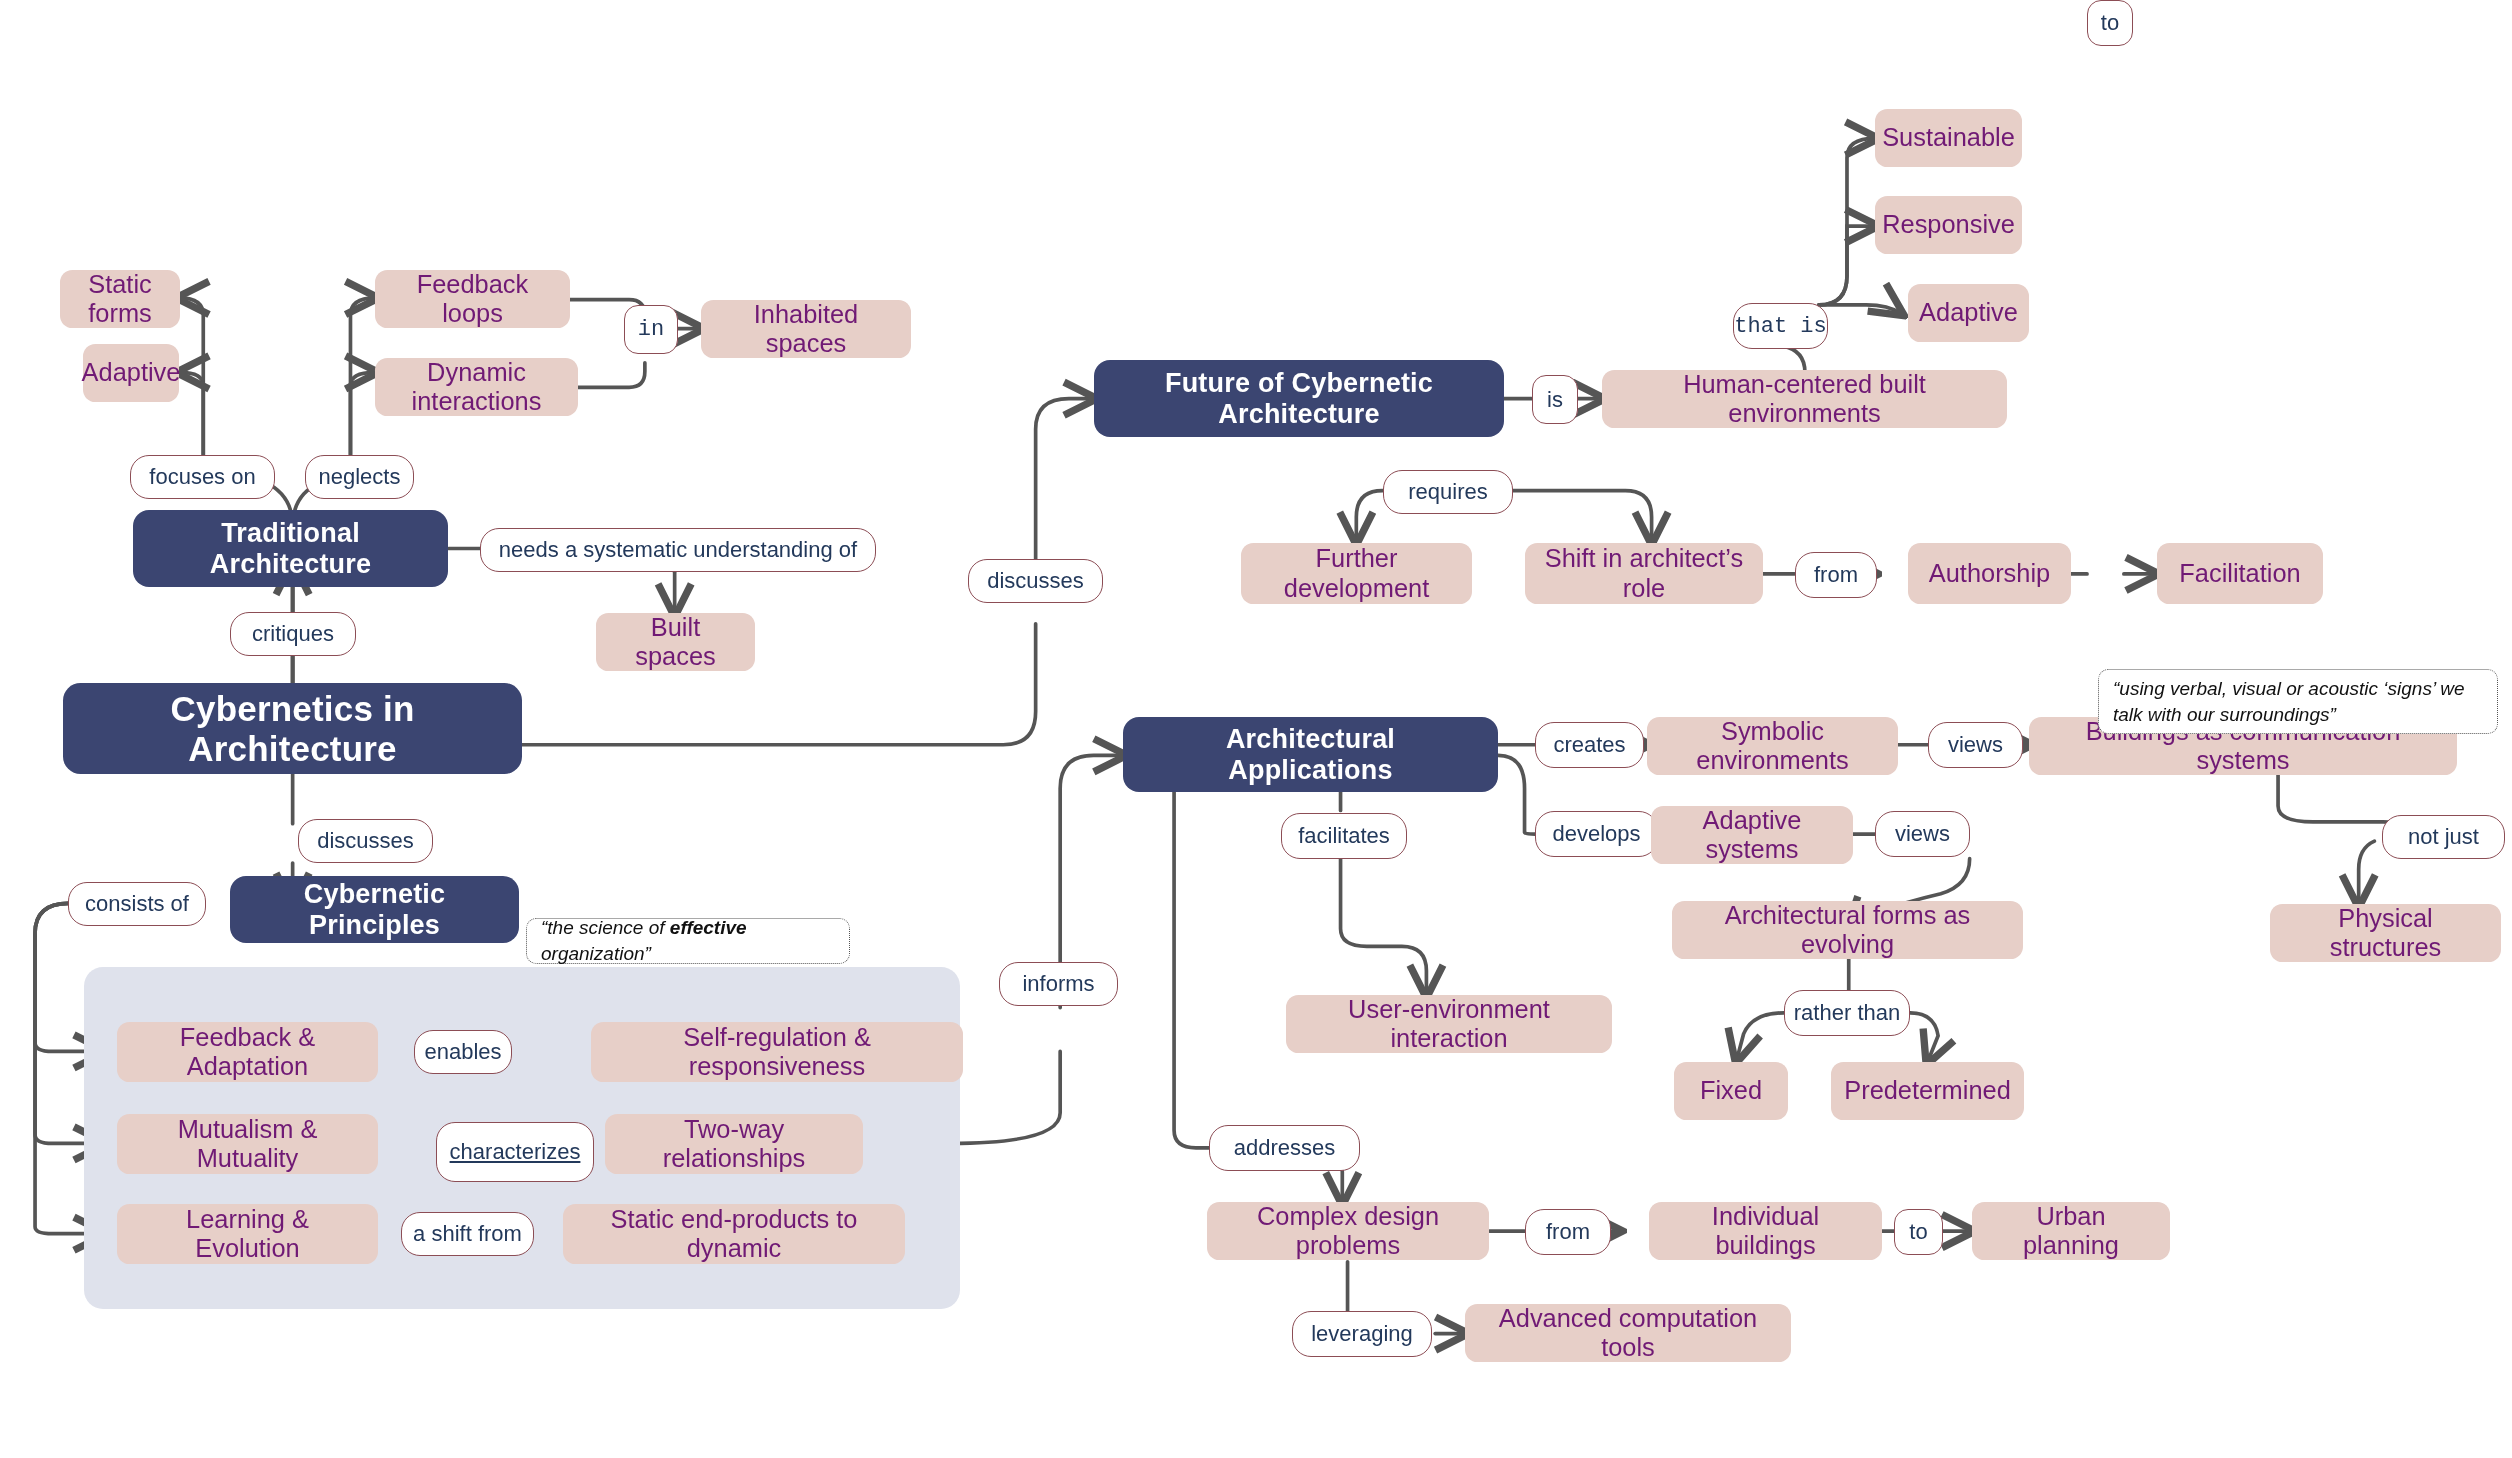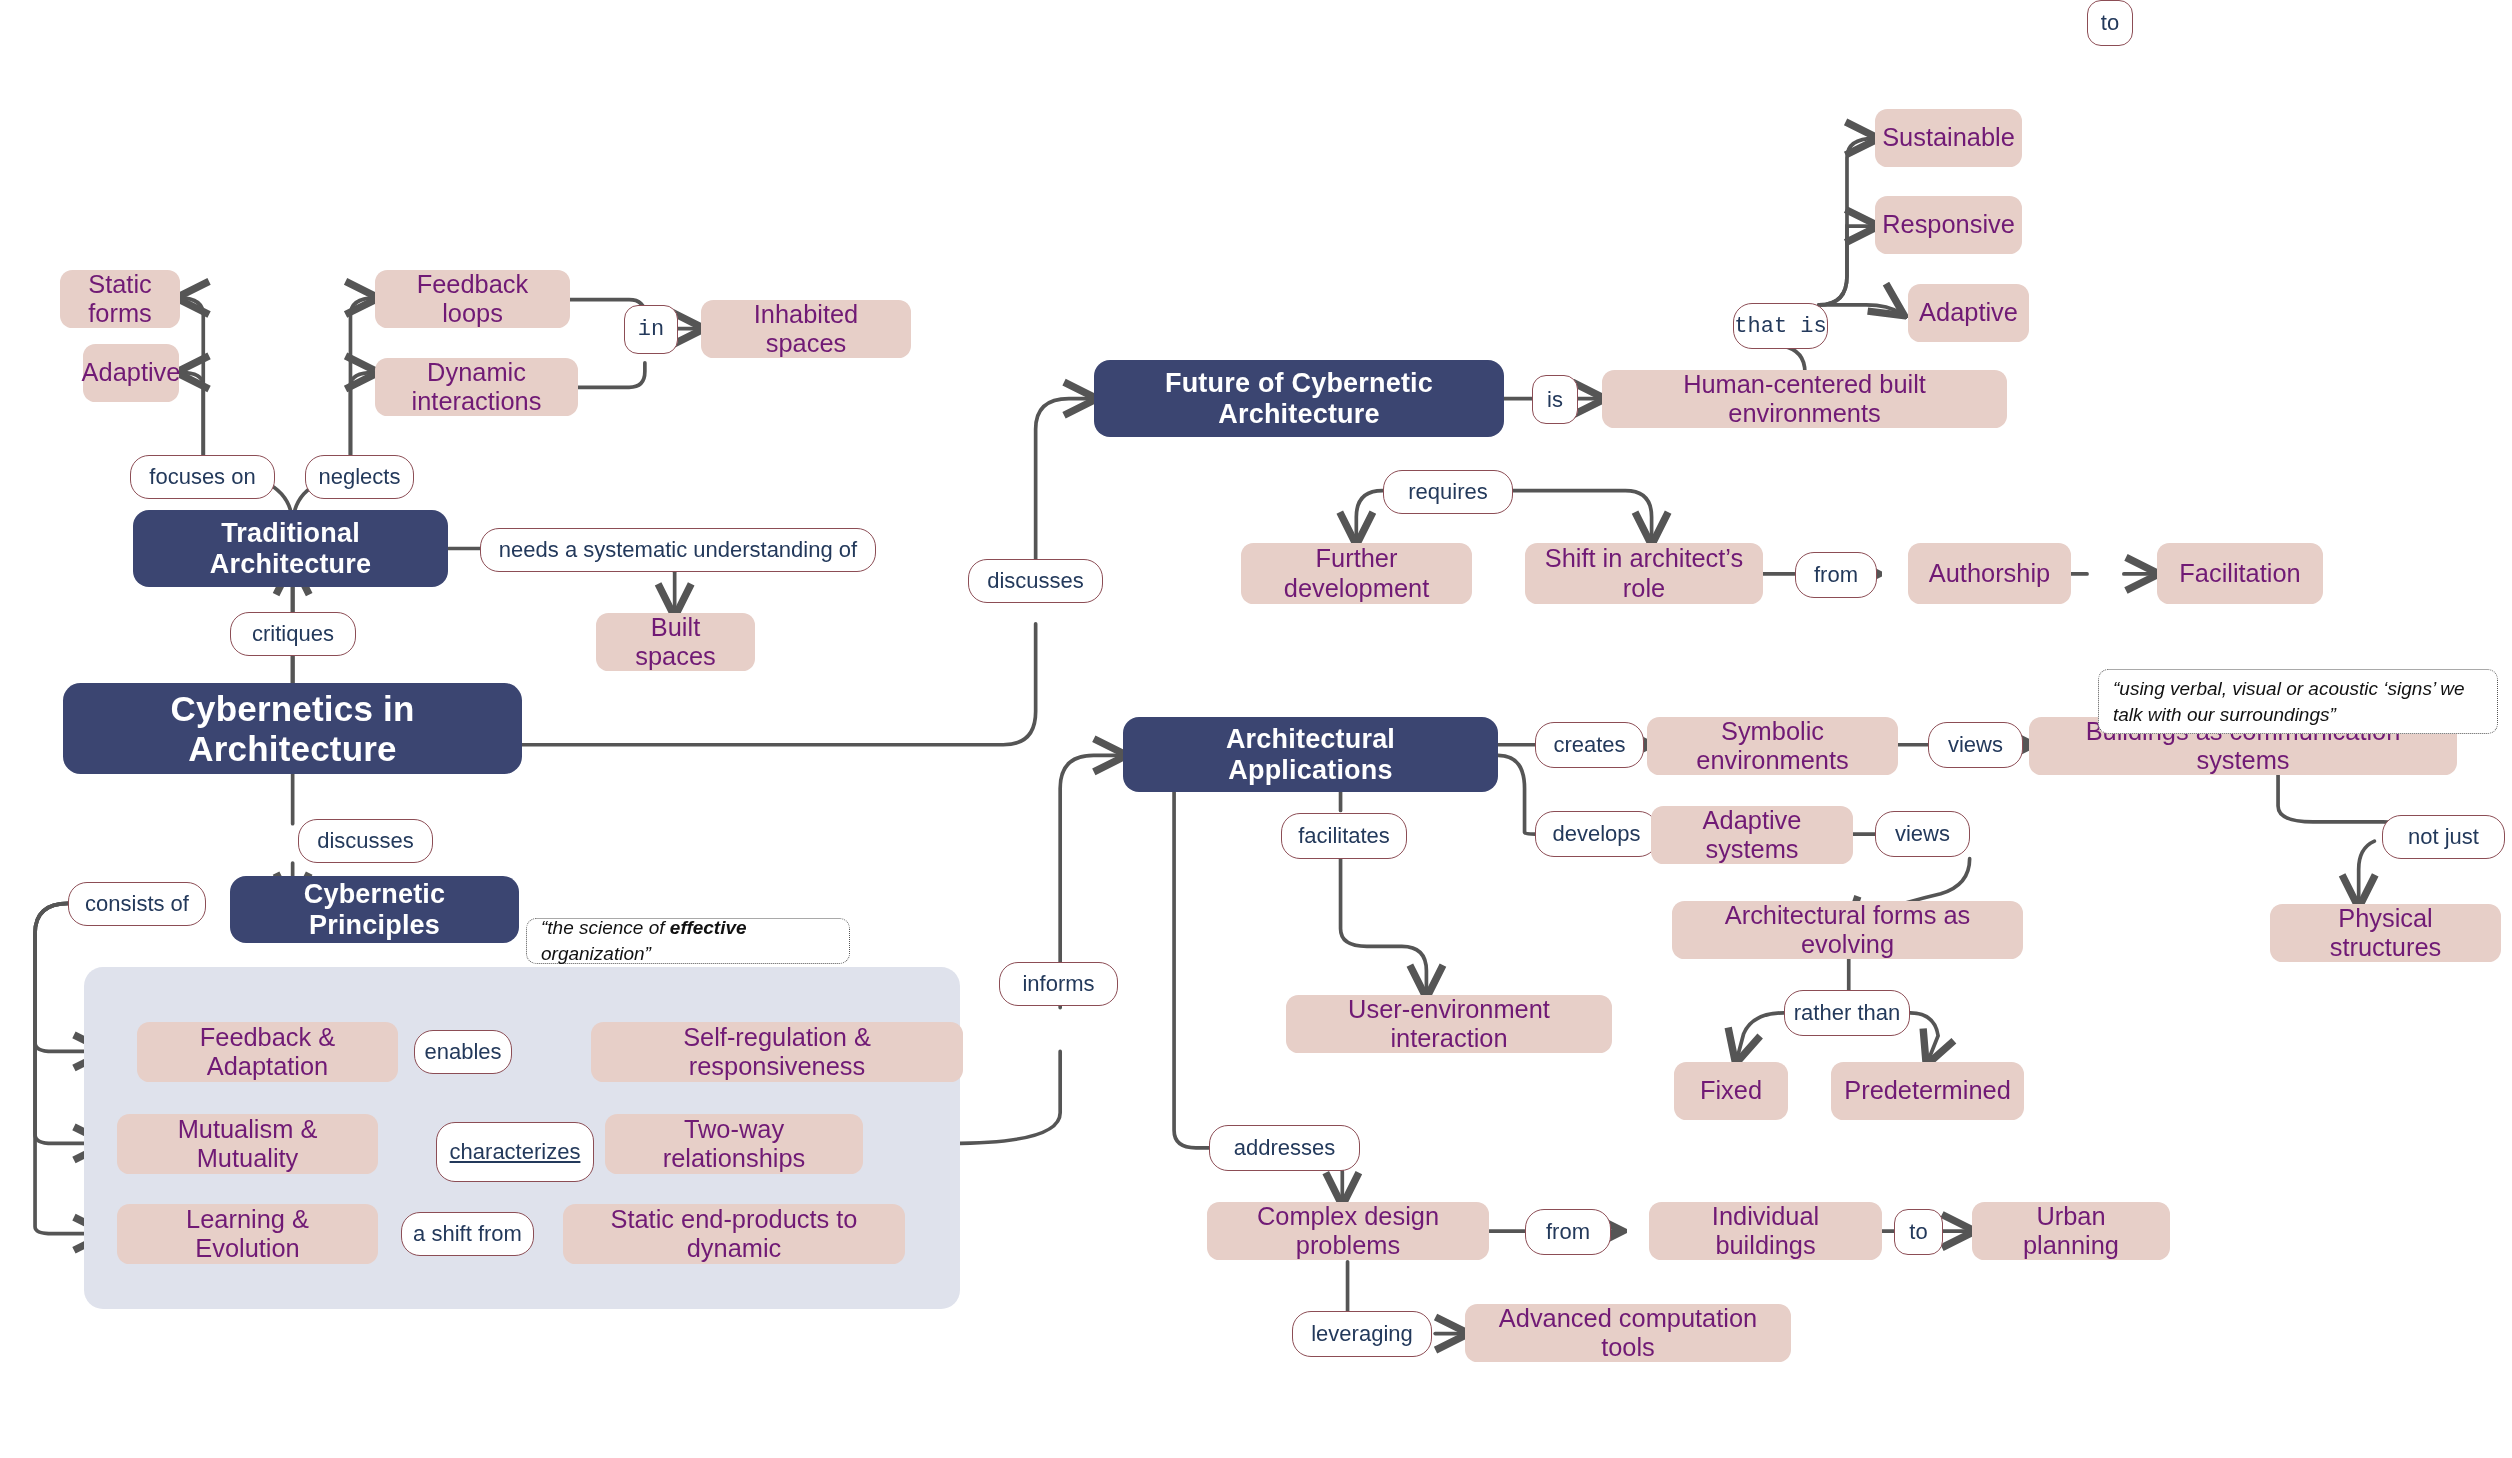--- a/index.html
+++ b/index.html
@@ -194,21 +194,21 @@
   </div>
   <div class="note" style="left:526px;top:897px;width:324px;height:46px;">
     <span>
       <span>“the science of </span><b>effective</b><span> organization”</span>
     </span>
   </div>
   <div class="node linklabel" style="left:68px;top:882px;width:138px;height:44px;">
     <span>consists of</span>
   </div>
 
-  <div class="node concept" style="left:117px;top:1022px;width:261px;height:60px;margin-left:20px;">
+  <div class="node concept" style="left:117px;top:1022px;width:261px;height:60px;">
     <span>Feedback &amp; Adaptation</span>
   </div>
   <div class="node linklabel" style="left:414px;top:1030px;width:98px;height:44px;">
     <span>enables</span>
   </div>
   <div class="node concept" style="left:552px;top:1022px;width:372px;height:60px;margin-left:39px;">
     <span>Self-regulation &amp; responsiveness</span>
   </div>
 
   <div class="node concept" style="left:117px;top:1114px;width:261px;height:60px;">

